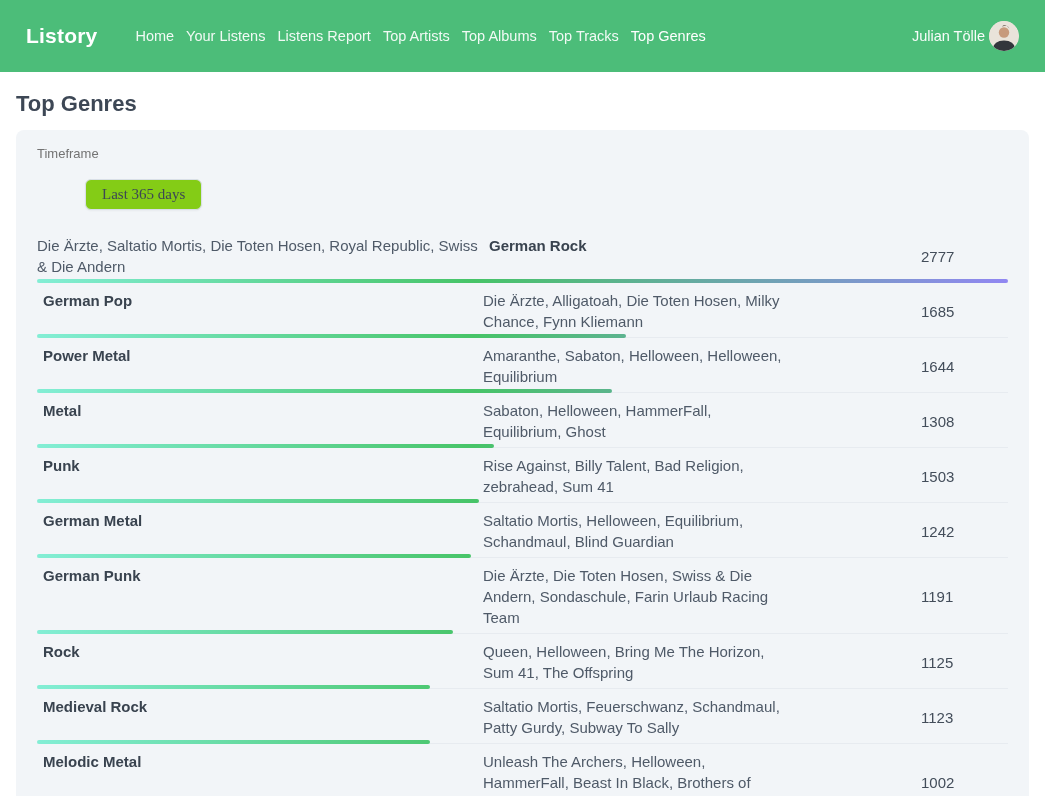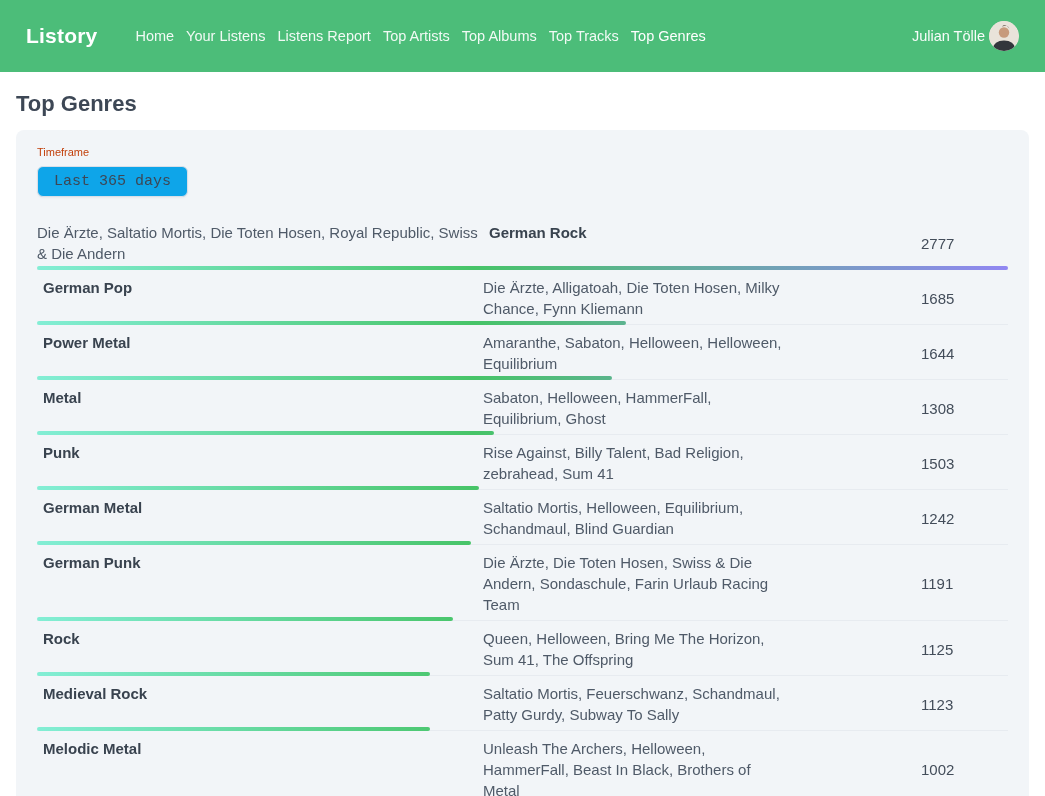--- a/index.html
+++ b/index.html
@@ -46,27 +46,27 @@
   main{padding:0 16px;}
   h1{
     font-size:22px;font-weight:600;color:var(--text-dark);
     margin:19px 0 13px 0;
   }
   .card{
     background:var(--card-bg);border-radius:8px;
     padding:16px 21px 21px 21px;min-height:710px;
   }
   .filter-label{
-    display:block;font-size:11px;color:#c2410c;margin-bottom:8px;
+    display:block;font-size:13px;color:#737373;margin-bottom:18px;
   }
   .select{
-    font-family:Liberation Mono, monospace;font-size:15px;color:var(--text-dark);
-    background:#0ea5e9;border:1px solid var(--border);border-radius:6px;
+    font-family:Liberation Serif, serif;font-size:15px;color:var(--text-dark);
+    background:#84cc16;border:1px solid var(--border);border-radius:6px;
     padding:0 16px;height:31px;line-height:29px;
-    box-shadow:0 1px 2px rgba(31,41,55,.05);cursor:pointer;
+    box-shadow:0 1px 2px rgba(31,41,55,.05);cursor:pointer;margin-left:48px;
   }
   .genre-table{margin-top:18px;}
   .genre-row{padding-top:7px;}
   .row-grid{
     display:grid;grid-template-columns:446px 306px 1fr;
     min-height:42px;align-items:start;
   }
   .cell.genre{
     font-weight:700;font-size:15px;color:#39434f;
     line-height:21px;padding-left:6px;

